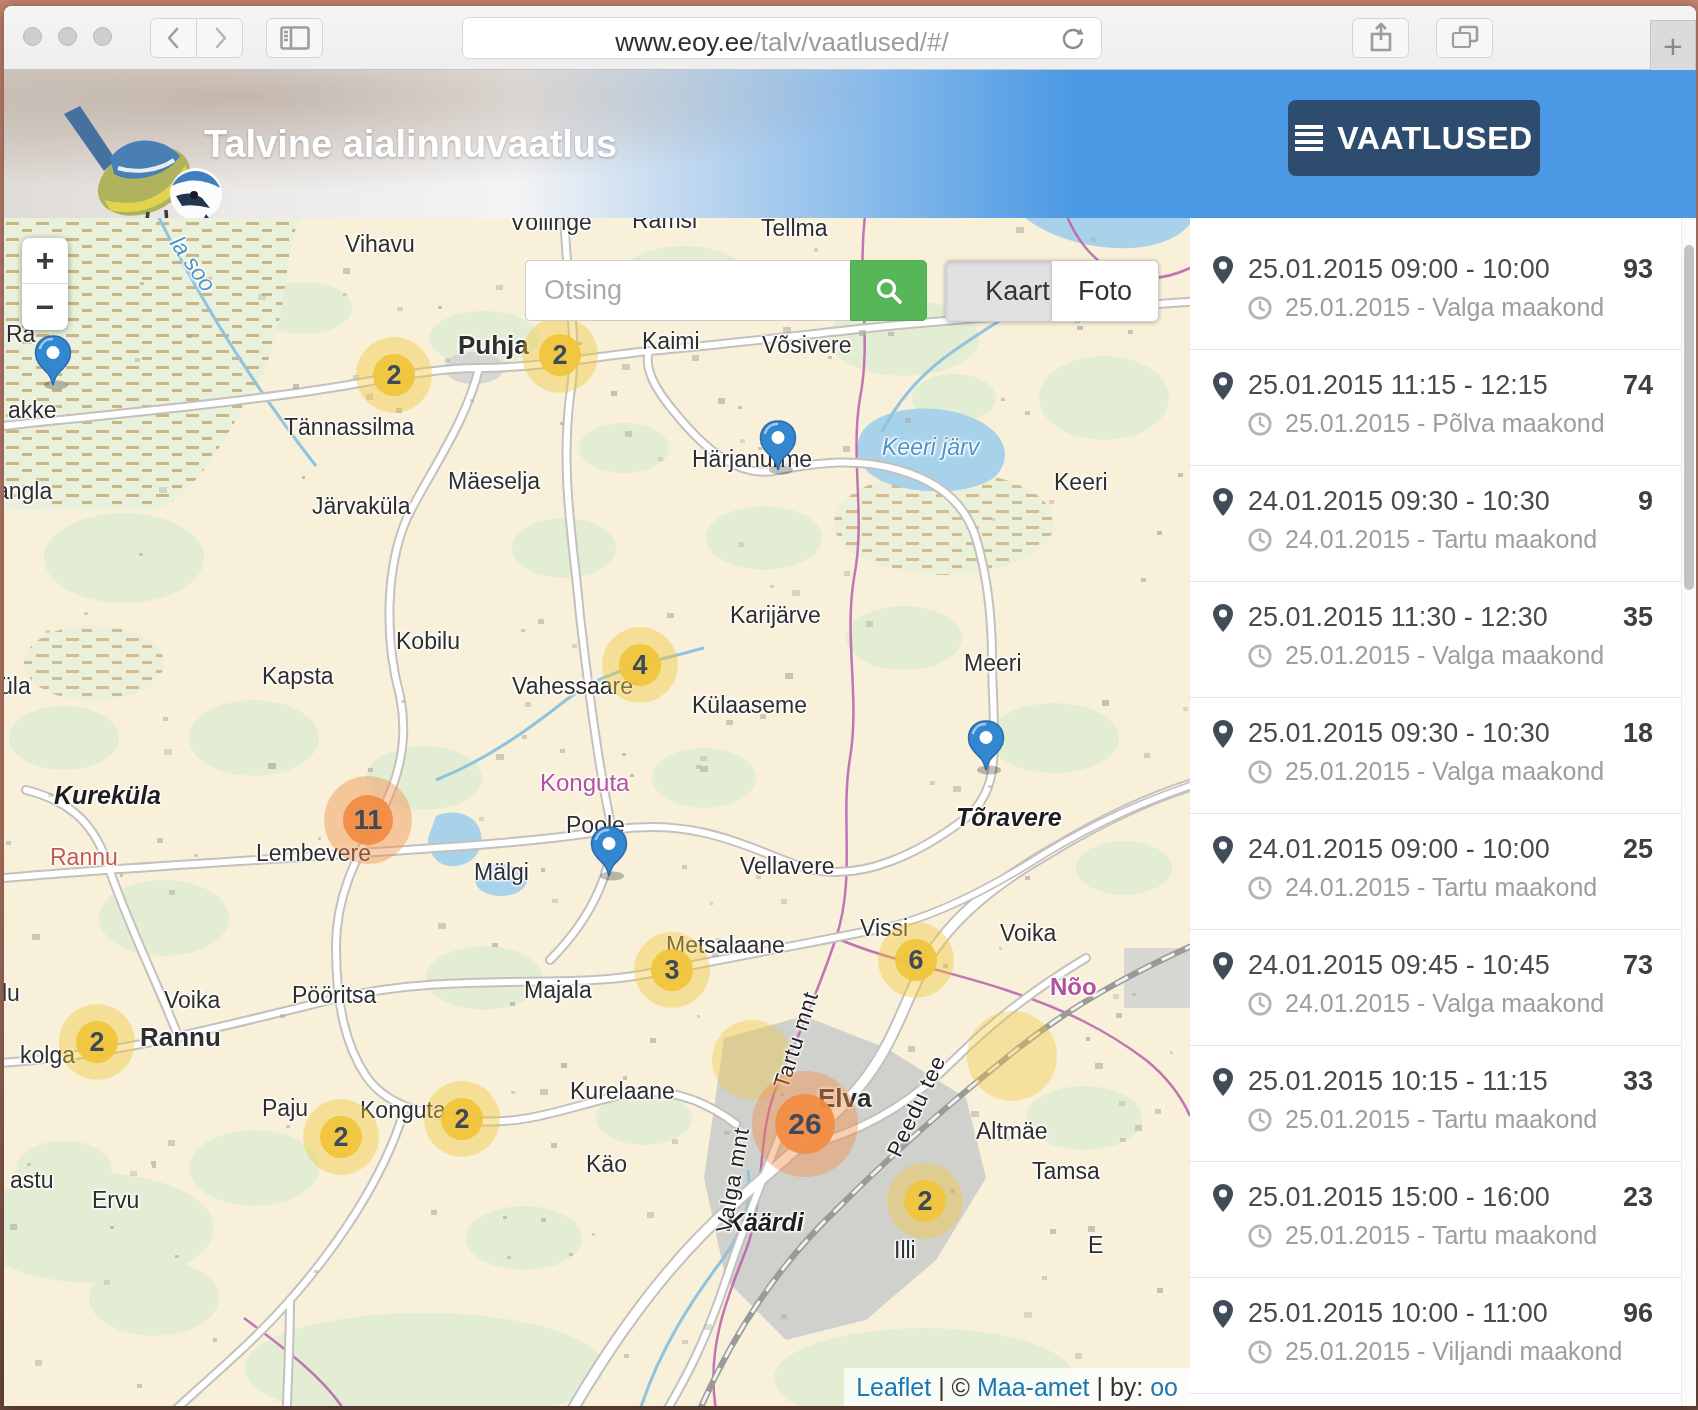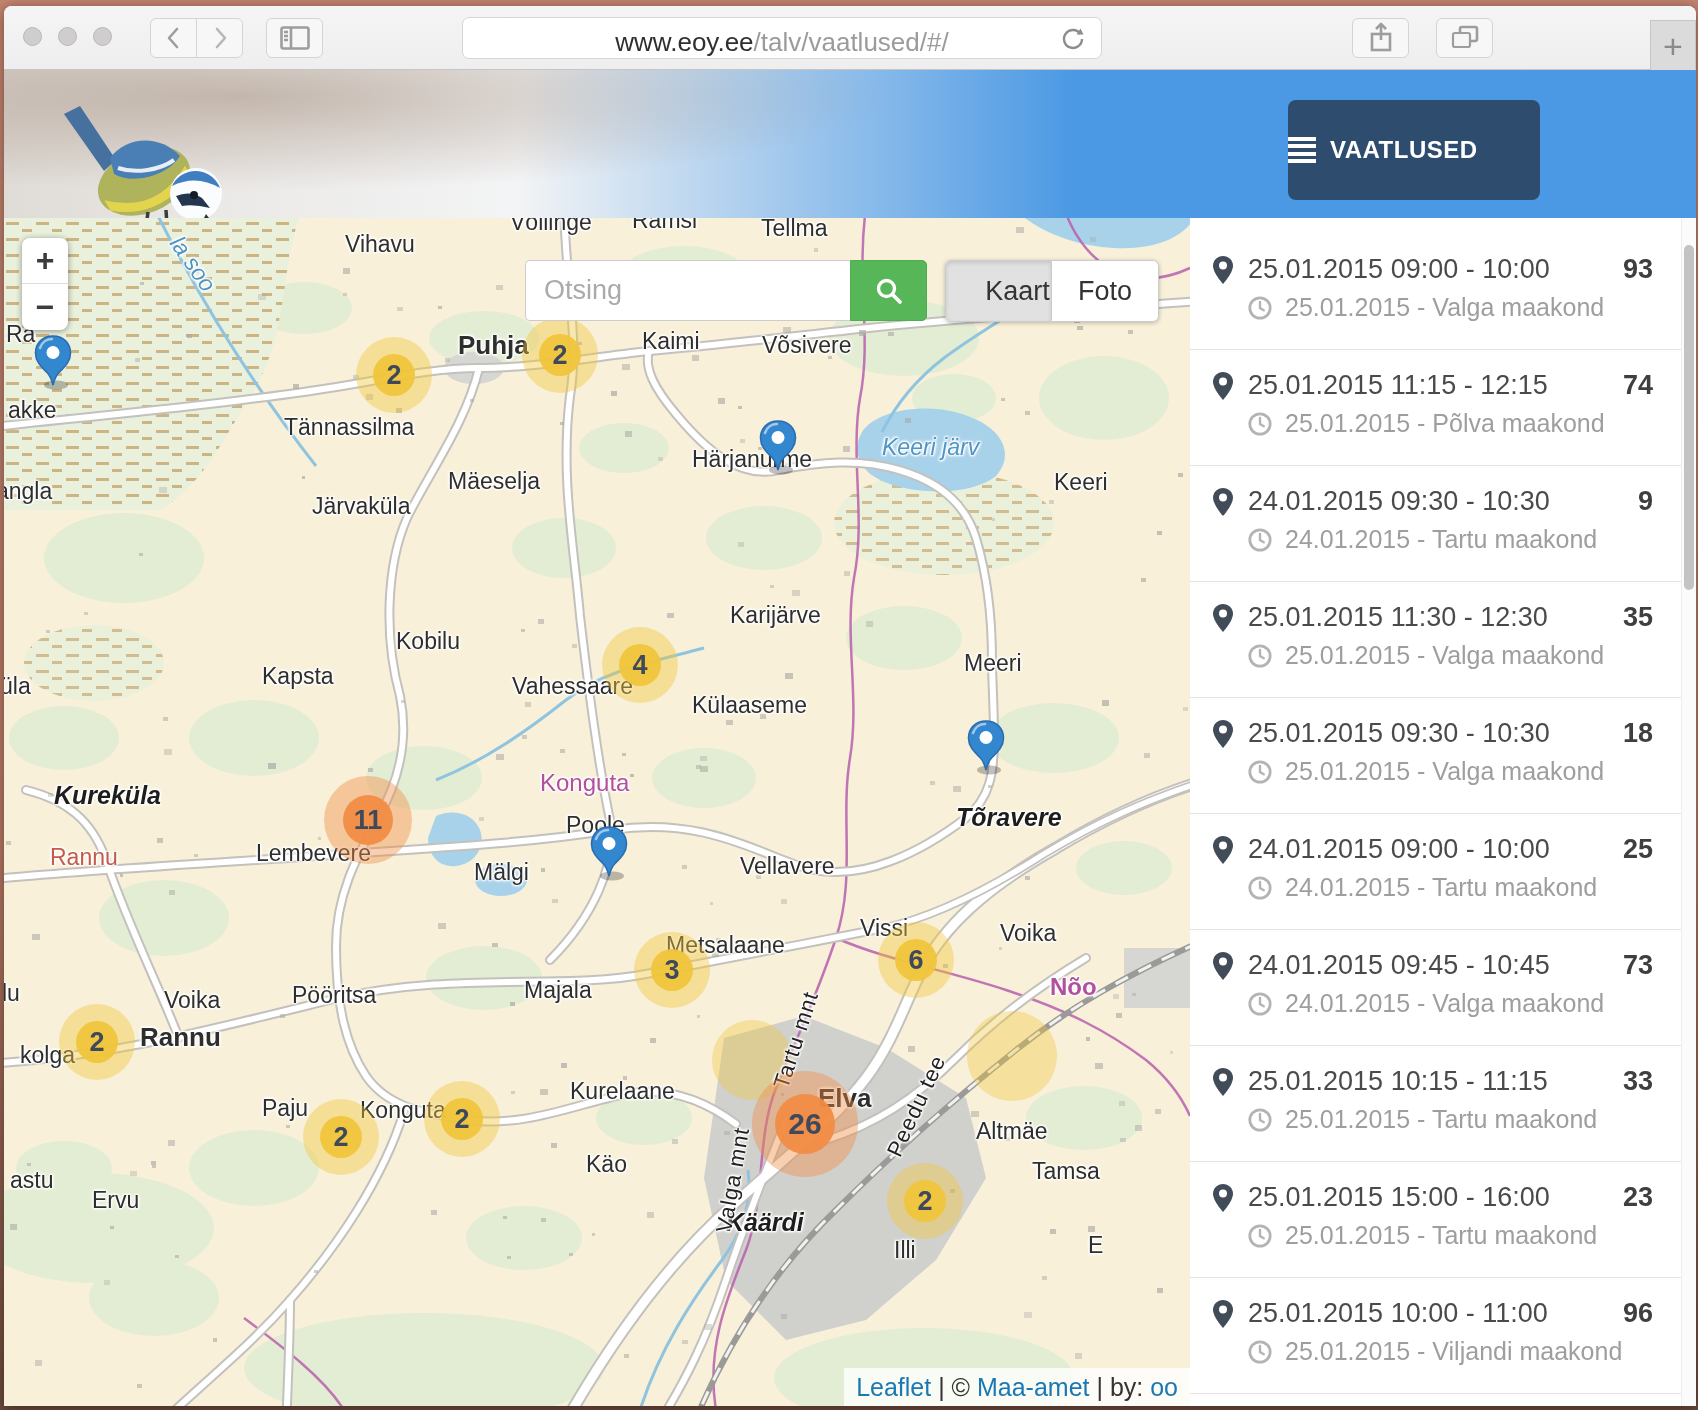--- a/index.html
+++ b/index.html
@@ -36,23 +36,23 @@
 
   
   .hero { position:absolute; left:0; top:64px; width:100%; height:148px; background:#4b99e4; }
   .hero-photo { position:absolute; left:0; top:0; height:100%; width:1070px;
     background:
       radial-gradient(ellipse at 22% 18%, rgba(146,120,100,.45), rgba(146,120,100,0) 55%),
       linear-gradient(90deg,#dfdbd6 0%,#ebe9e7 20%,#f3f4f5 48%,rgba(243,244,245,0) 100%); }
   .hero-title { position:absolute; left:200px; top:50%; transform:translateY(-50%);
                 color:#fff; font-size:38px; font-weight:bold;
                 text-shadow:0 1px 3px rgba(0,0,0,.28); }
-  .vbtn { position:absolute; right:156px; top:30px; width:252px; height:100px;
+  .vbtn { position:absolute; right:156px; top:30px; width:252px; height:76px;
           background:#2e4d6e; border-radius:8px; display:flex; align-items:center;
-          justify-content:flex-start; gap:14px; color:#fff; font-size:24px;
+          justify-content:center; gap:14px; color:#fff; font-size:32px;
           font-weight:bold; letter-spacing:.5px; cursor:pointer; }
   .vbtn .bars span { display:block; width:28px; height:4px; background:#fff; margin:3.5px 0; }
 
   
   .content { position:absolute; left:0; top:212px; width:100%; height:936px; }
   .mapwrap { position:absolute; left:0; top:0; width:1186px; height:1188px;
              overflow:hidden; background:#f8f0d8; }
   .mapwrap svg.base { position:absolute; left:0; top:0; }
   .speck { position:absolute; background:#aaa8a3; }
 
@@ -208,20 +208,21 @@
         <circle cx="152" cy="118" r="26" fill="#fbfcfd"></circle>
         <path d="M128 110 A26 26 0 0 1 176 112 Q152 98 128 110 Z" fill="#3f7fc1"></path>
         <path d="M132 120 Q146 114 158 122 L166 132 Q150 128 138 130 Z" fill="#24364f"></path>
         <circle cx="150" cy="119" r="4" fill="#141c28"></circle>
         <path d="M162 138 L174 154 L158 146 Z" fill="#2c3440"></path>
         <line x1="104" y1="136" x2="100" y2="166" stroke="#3c3c3c" stroke-width="3.5"></line>
         <line x1="122" y1="134" x2="124" y2="166" stroke="#3c3c3c" stroke-width="3.5"></line>
         <ellipse cx="178" cy="170" rx="9" ry="6" fill="#c8742f"></ellipse>
       </svg>
     </div>
+    <div class="hero-title">Talvine aialinnuvaatlus</div>
     <div class="vbtn">
       <span class="bars">
           <span></span>
           <span></span>
           <span></span>
           <span></span>
         </span>
       <span>VAATLUSED</span>
     </div>
   </div>

